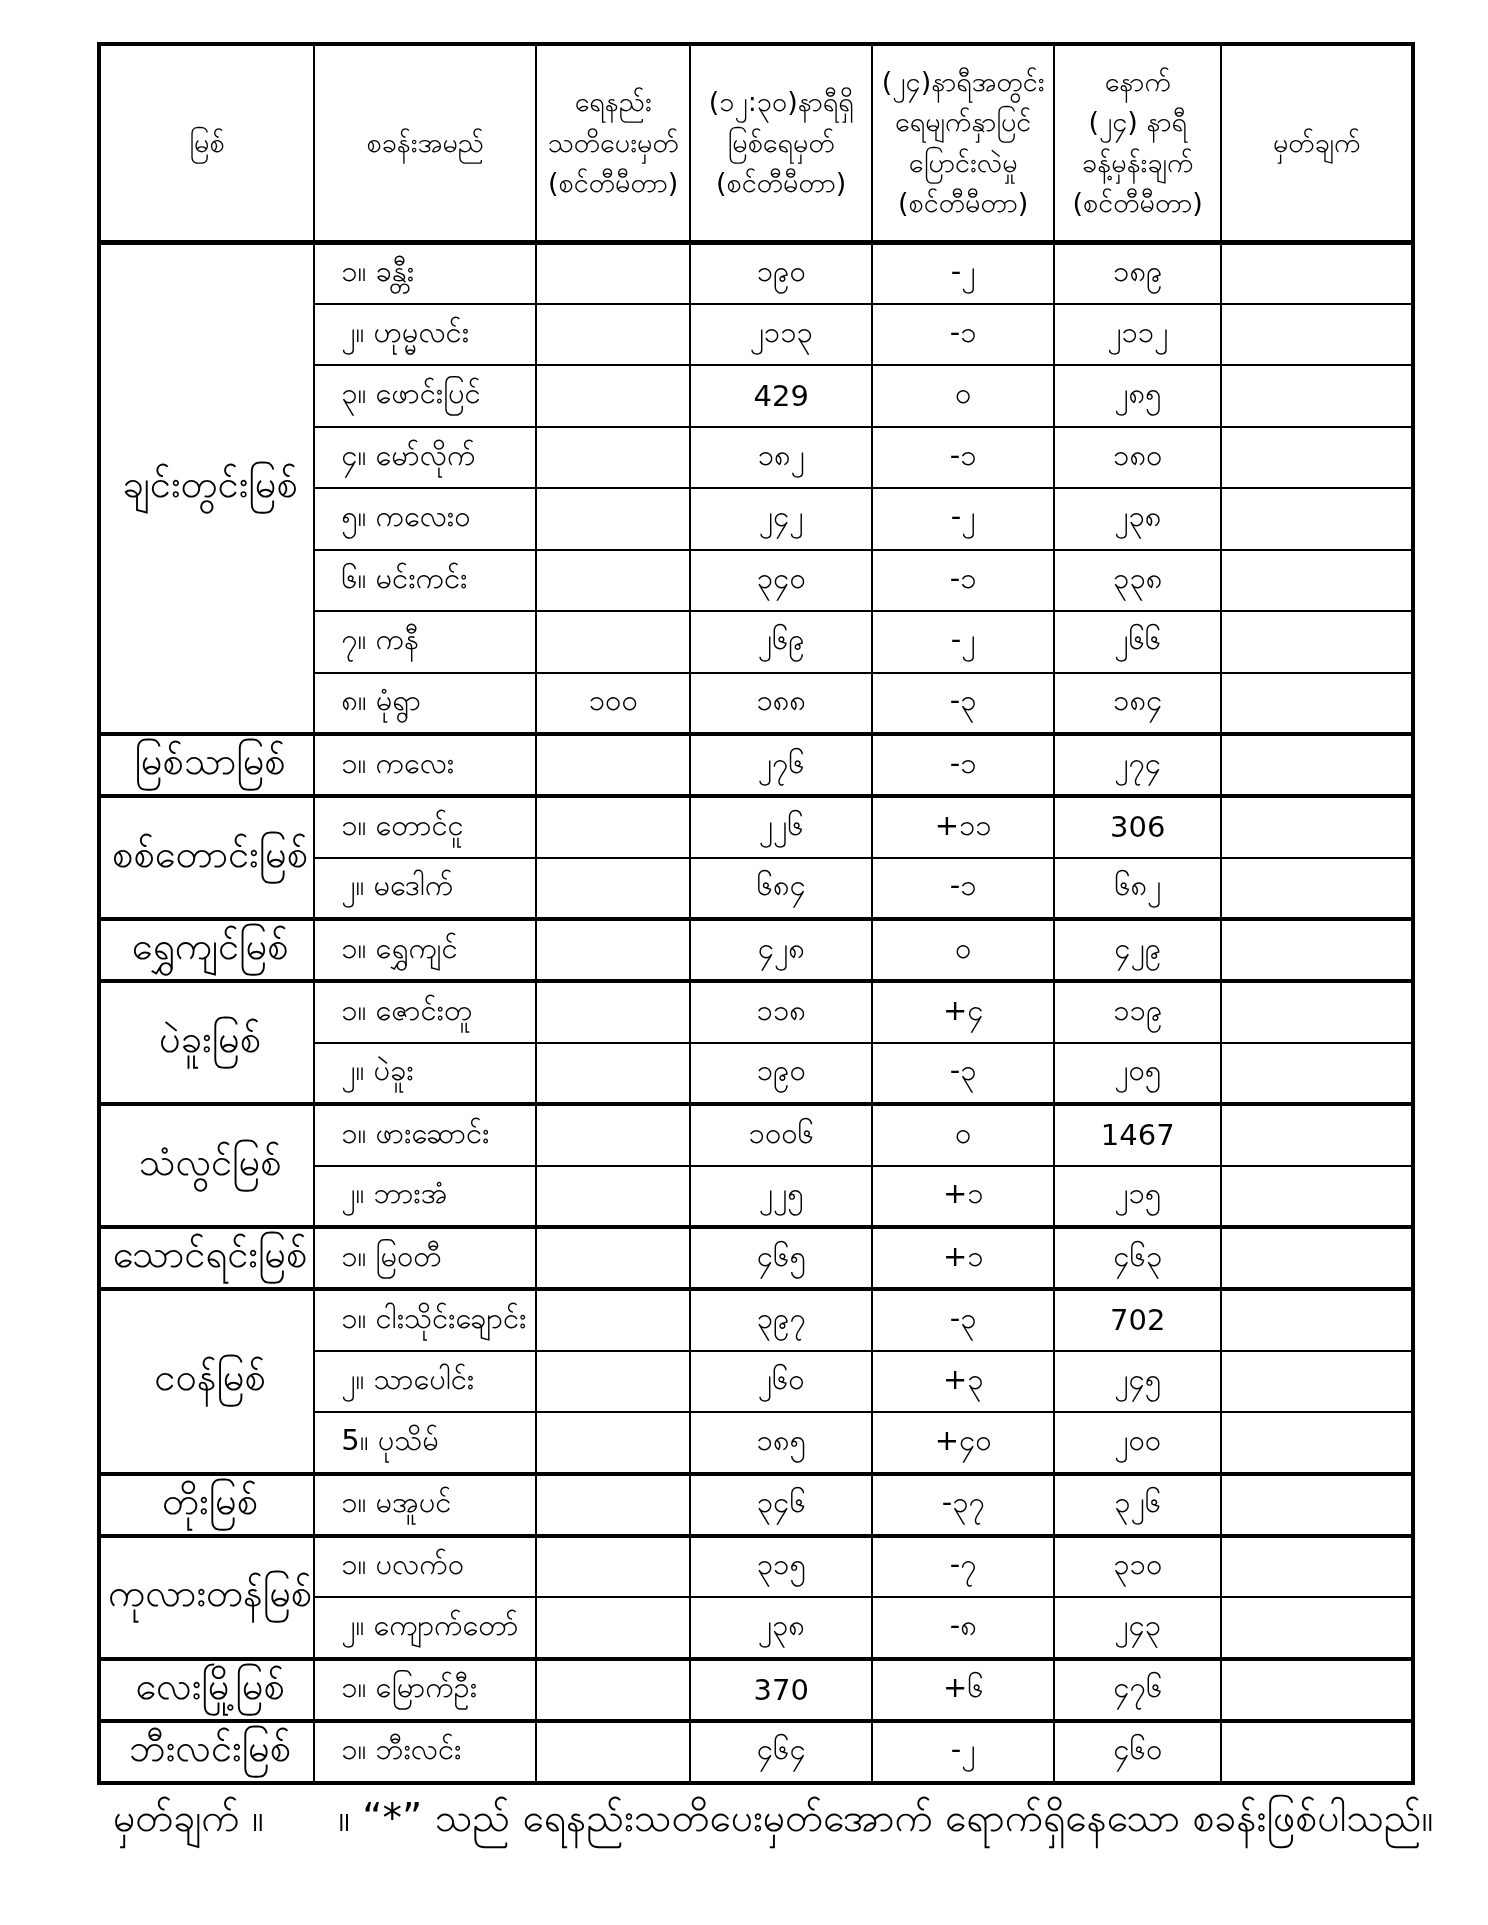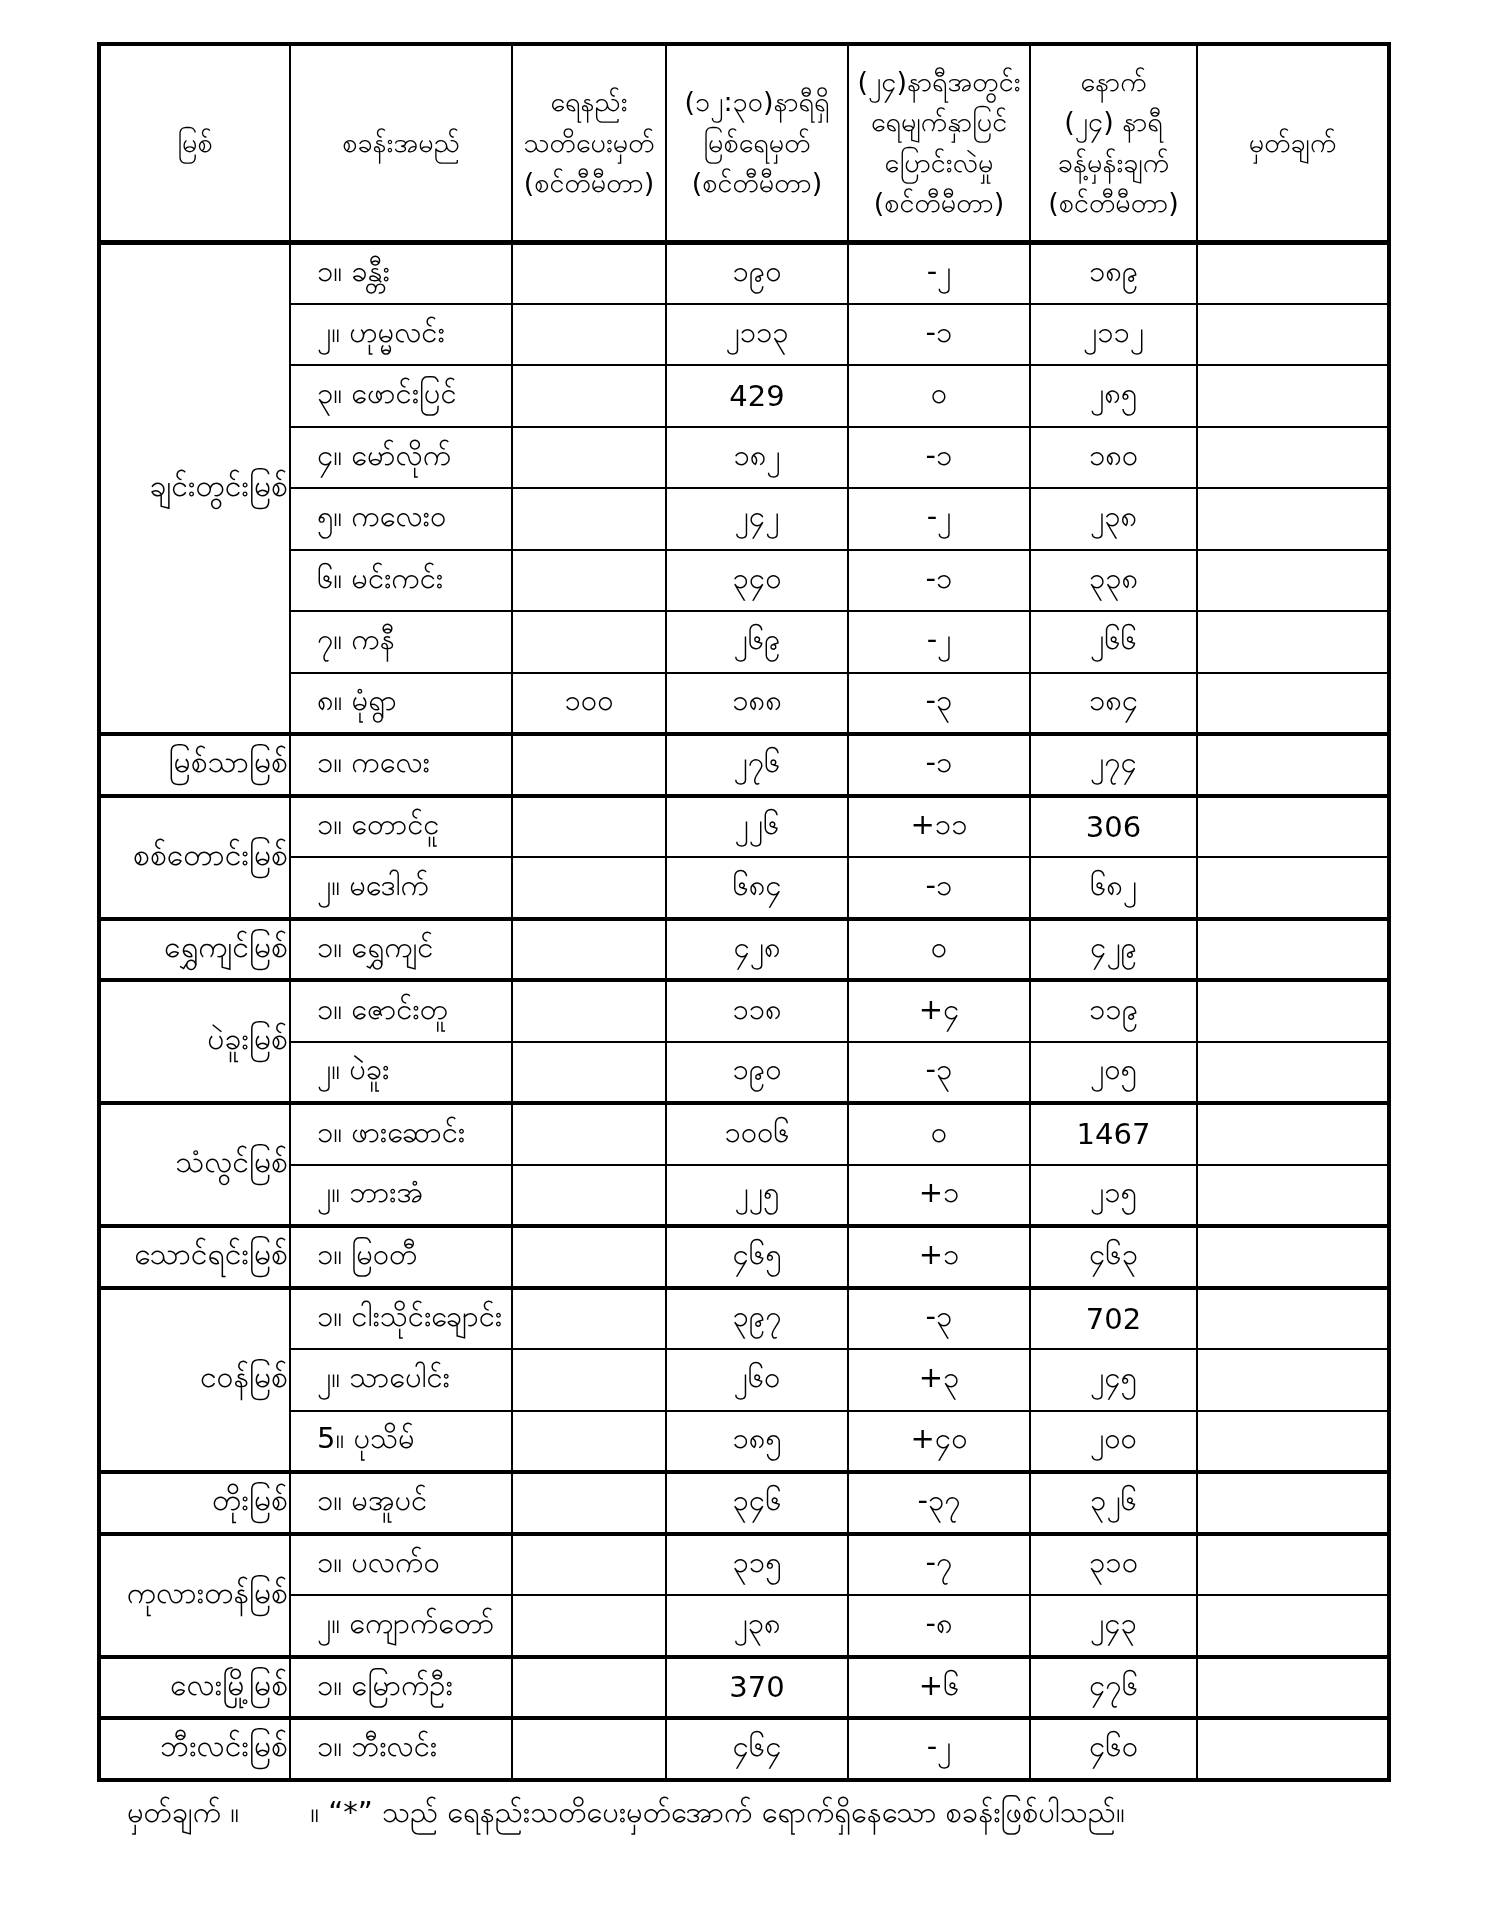--- a/index.html
+++ b/index.html
@@ -37,44 +37,44 @@
     vertical-align: middle;
     white-space: pre-line;
     border-bottom: 5px solid #000;
     padding: 0 2px;
   }
 
   tbody tr { height: 61.5px; }
   tbody tr.group-start td { border-top: 4px solid #000; }
 
   td.river {
-    font-size: 30px;
-    text-align: right;
+    font-size: 38px;
+    text-align: center;
     padding-left: 7px;
     vertical-align: middle;
     white-space: nowrap;
   }
   td.station {
     font-size: 29px;
     text-align: left;
     padding-left: 26px;
     vertical-align: middle;
     white-space: nowrap;
   }
   td.num {
     font-size: 29px;
     text-align: center;
     vertical-align: middle;
   }
   td.remark { }
 
   .footnote {
     position: absolute;
-    left: 127px; top: 1793px;
-    font-size: 29px;
+    left: 113px; top: 1793px;
+    font-size: 39px;
     white-space: nowrap;
     text-align: center;
   }
   .footnote .fn-text { margin-left: 62px; }
 </style>
 </head>
 <body>
 
 <div class="sheet">
 

